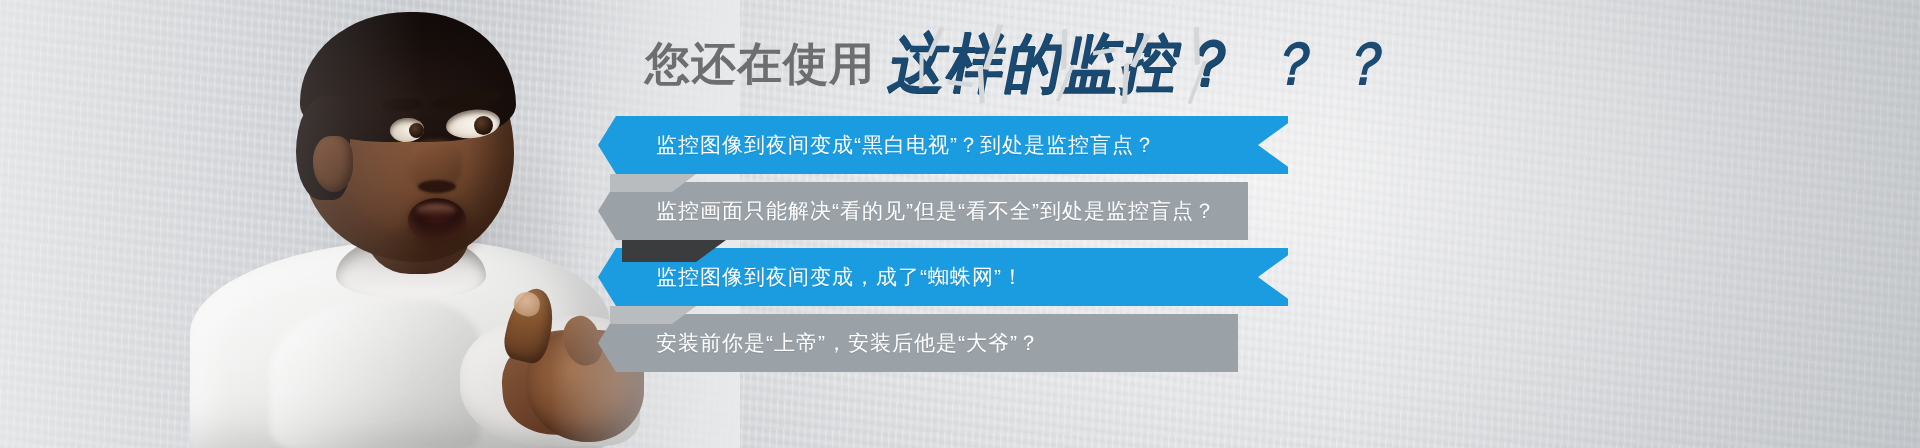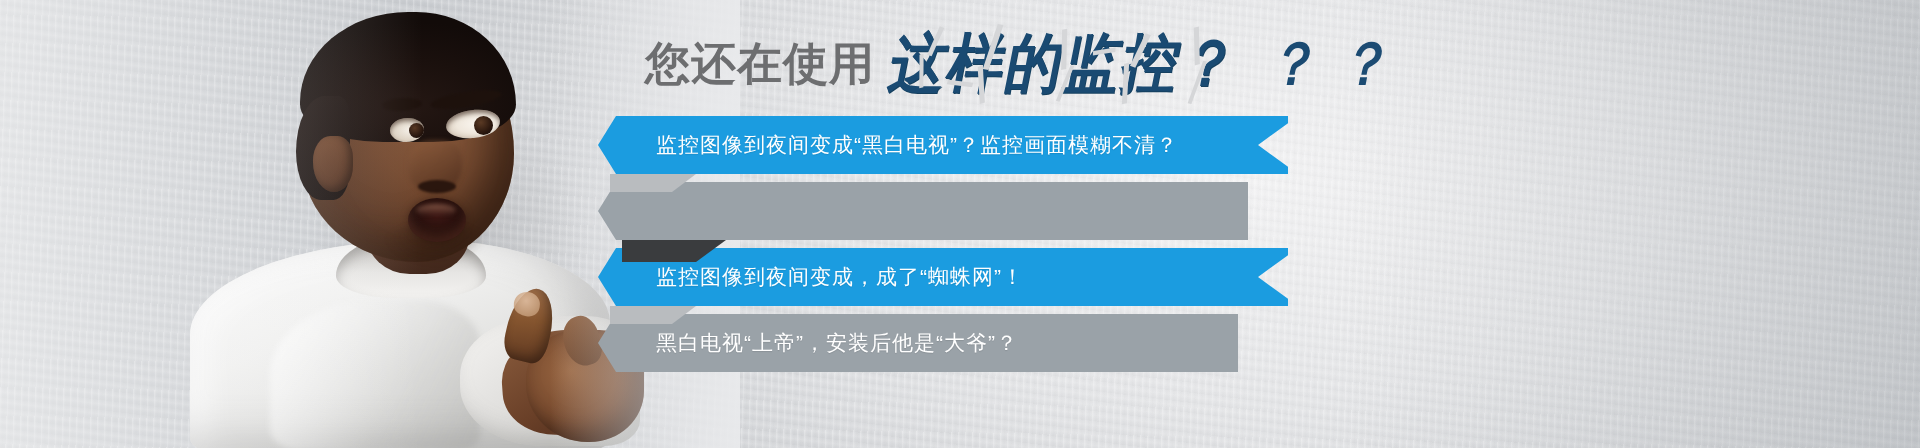--- a/index.html
+++ b/index.html
@@ -317,46 +317,47 @@
       <span class="qmark">？</span>
       <span class="qmark">？</span>
     </span>
   </div>
 
   <div id="banners">
 
     <div class="banner-row row1" style="top:0;">
       <div class="banner-shape">
         <div class="banner-body" style="width:690px;"></div>
-        <div class="banner-text">监控图像到夜间变成“黑白电视”？监控画面模糊不清？</div>
+        <div class="banner-text">监控图像到夜间变成“黑白电视”？到处是监控盲点？</div>
       </div>
     </div>
 
     <div class="notch" style="top:58px;left:610px;width:86px;height:18px;background:#b9bcbf;clip-path:polygon(0 0,86px 0,62px 18px,0 18px);"></div>
 
     <div class="banner-row row2" style="top:66px;">
       <div class="banner-shape">
         <div class="banner-body" style="width:650px;"></div>
+        <div class="banner-text">监控画面只能解决“看的见”但是“看不全”到处是监控盲点？</div>
       </div>
     </div>
 
     <div class="notch" style="top:124px;left:622px;width:104px;height:22px;background:#3a3c3e;clip-path:polygon(0 0,104px 0,74px 22px,0 22px);"></div>
 
     <div class="banner-row row1" style="top:132px;">
       <div class="banner-shape">
         <div class="banner-body" style="width:690px;"></div>
         <div class="banner-text">监控图像到夜间变成，成了“蜘蛛网”！</div>
       </div>
     </div>
 
     <div class="notch" style="top:190px;left:610px;width:86px;height:18px;background:#b9bcbf;clip-path:polygon(0 0,86px 0,62px 18px,0 18px);"></div>
 
     <div class="banner-row row2" style="top:198px;">
       <div class="banner-shape">
         <div class="banner-body" style="width:640px;"></div>
-        <div class="banner-text">黑白电视“上帝”，安装后他是“大爷”？</div>
+        <div class="banner-text">安装前你是“上帝”，安装后他是“大爷”？</div>
       </div>
     </div>
 
   </div>
 
   <div id="vignette"></div>
 </div>
 
 </body></html>

